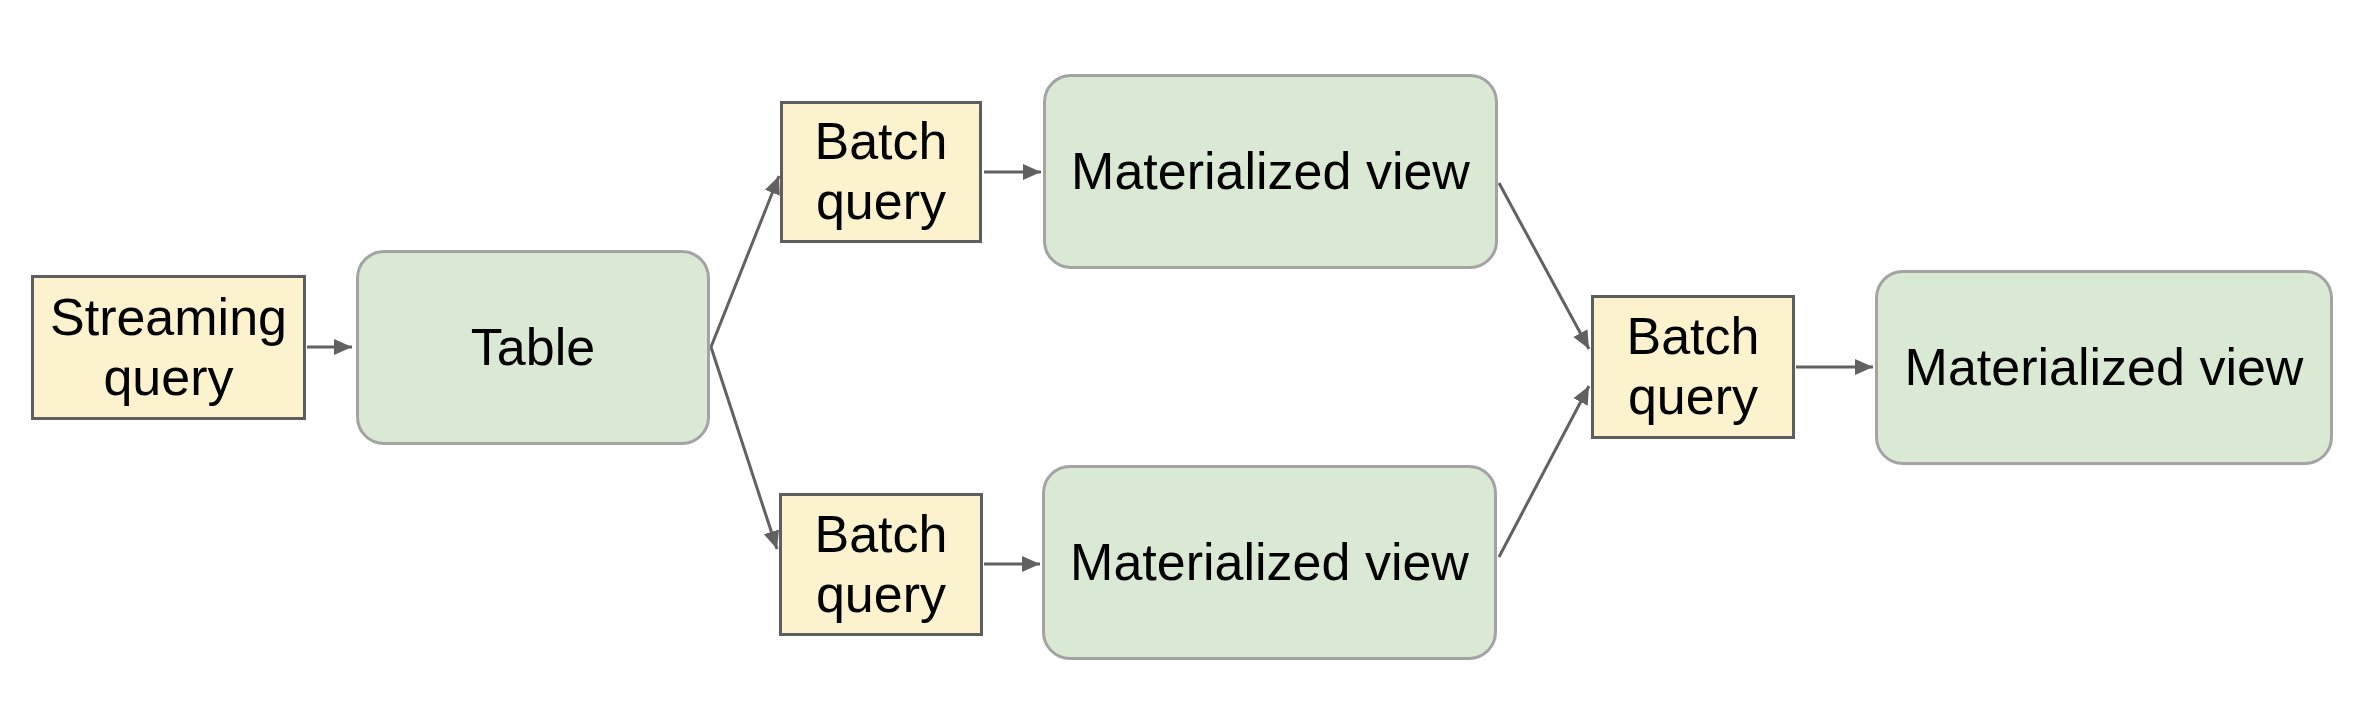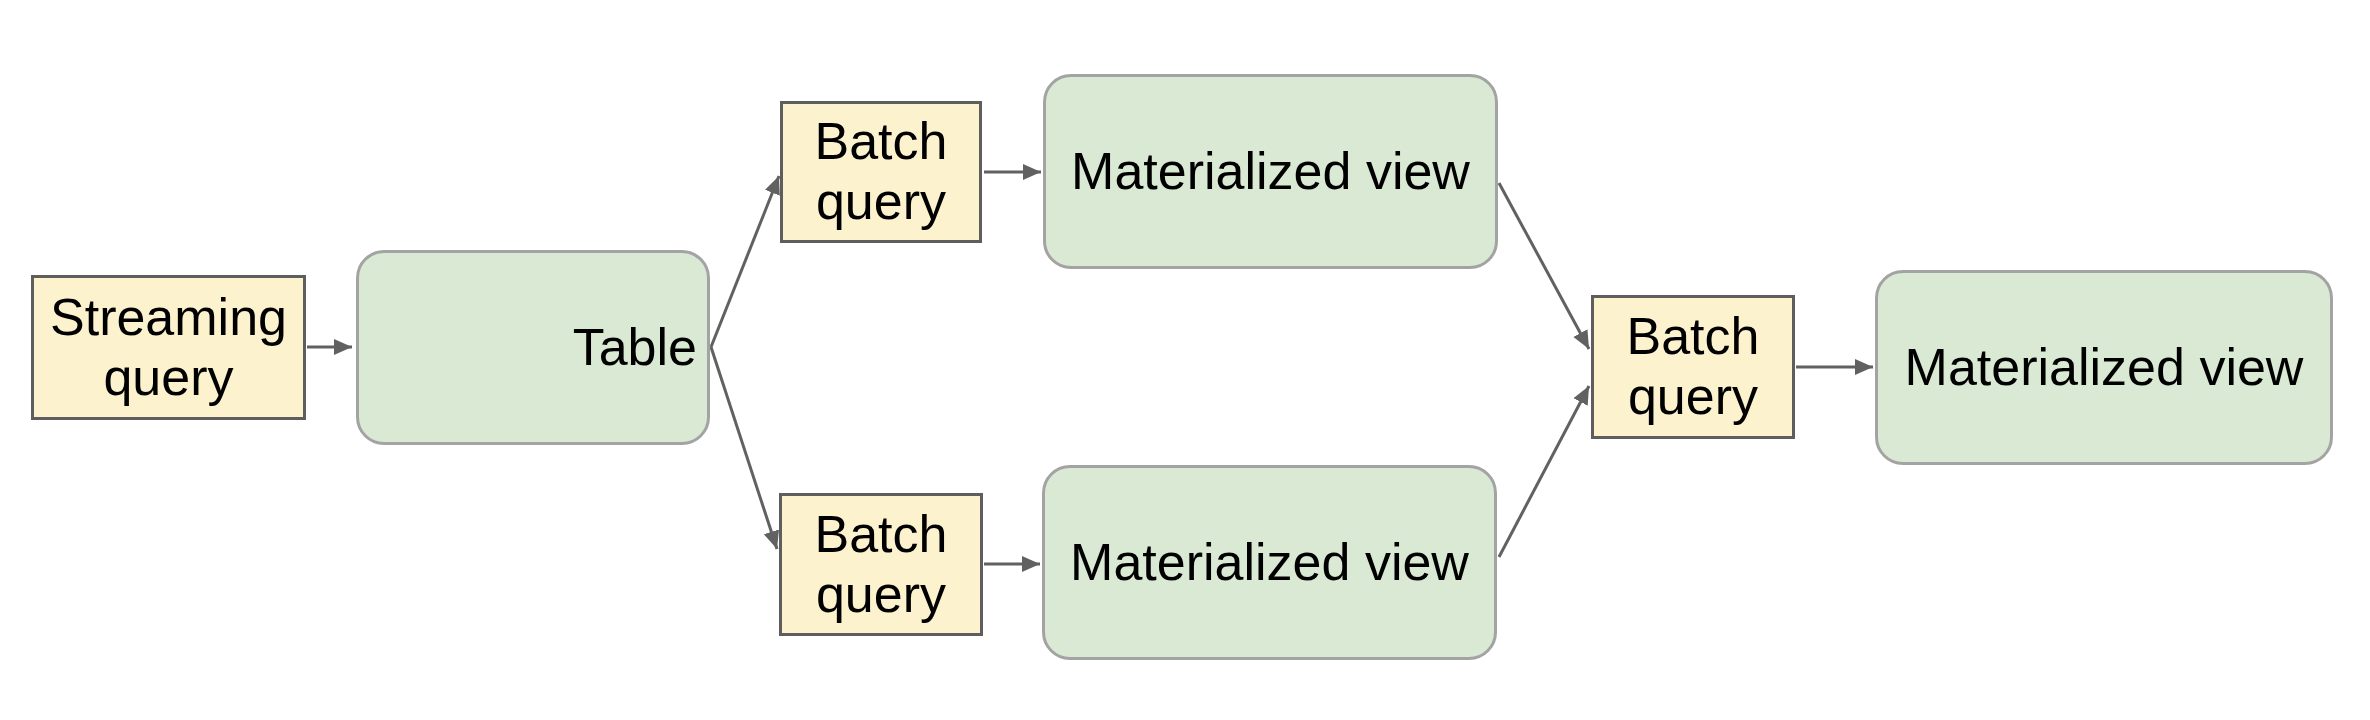--- a/index.html
+++ b/index.html
@@ -37,21 +37,21 @@
     background: #FCF2CD;
     border: 3px solid #5E5E5E;
   }
   .node-view {
     background: #DAE9D3;
     border: 3px solid #a3a3a3;
     border-radius: 28px;
   }
   
   #n-streaming      { left: 31px;   top: 275px; width: 275px; height: 145px; }
-  #n-table          { left: 356px;  top: 250px; width: 354px; height: 195px; justify-content: flex-end; }
+  #n-table          { left: 356px;  top: 250px; width: 354px; height: 195px; }
   #n-bq-top         { left: 780px;  top: 101px; width: 202px; height: 142px; }
   #n-mv-top         { left: 1043px; top: 74px;  width: 455px; height: 195px; }
   #n-bq-bottom      { left: 779px;  top: 493px; width: 204px; height: 143px; }
   #n-mv-bottom      { left: 1042px; top: 465px; width: 455px; height: 195px; }
   #n-bq-final       { left: 1591px; top: 295px; width: 204px; height: 144px; }
   #n-mv-final       { left: 1875px; top: 270px; width: 458px; height: 195px; }
 
   .connector {
     stroke: #616161;
     stroke-width: 3;

